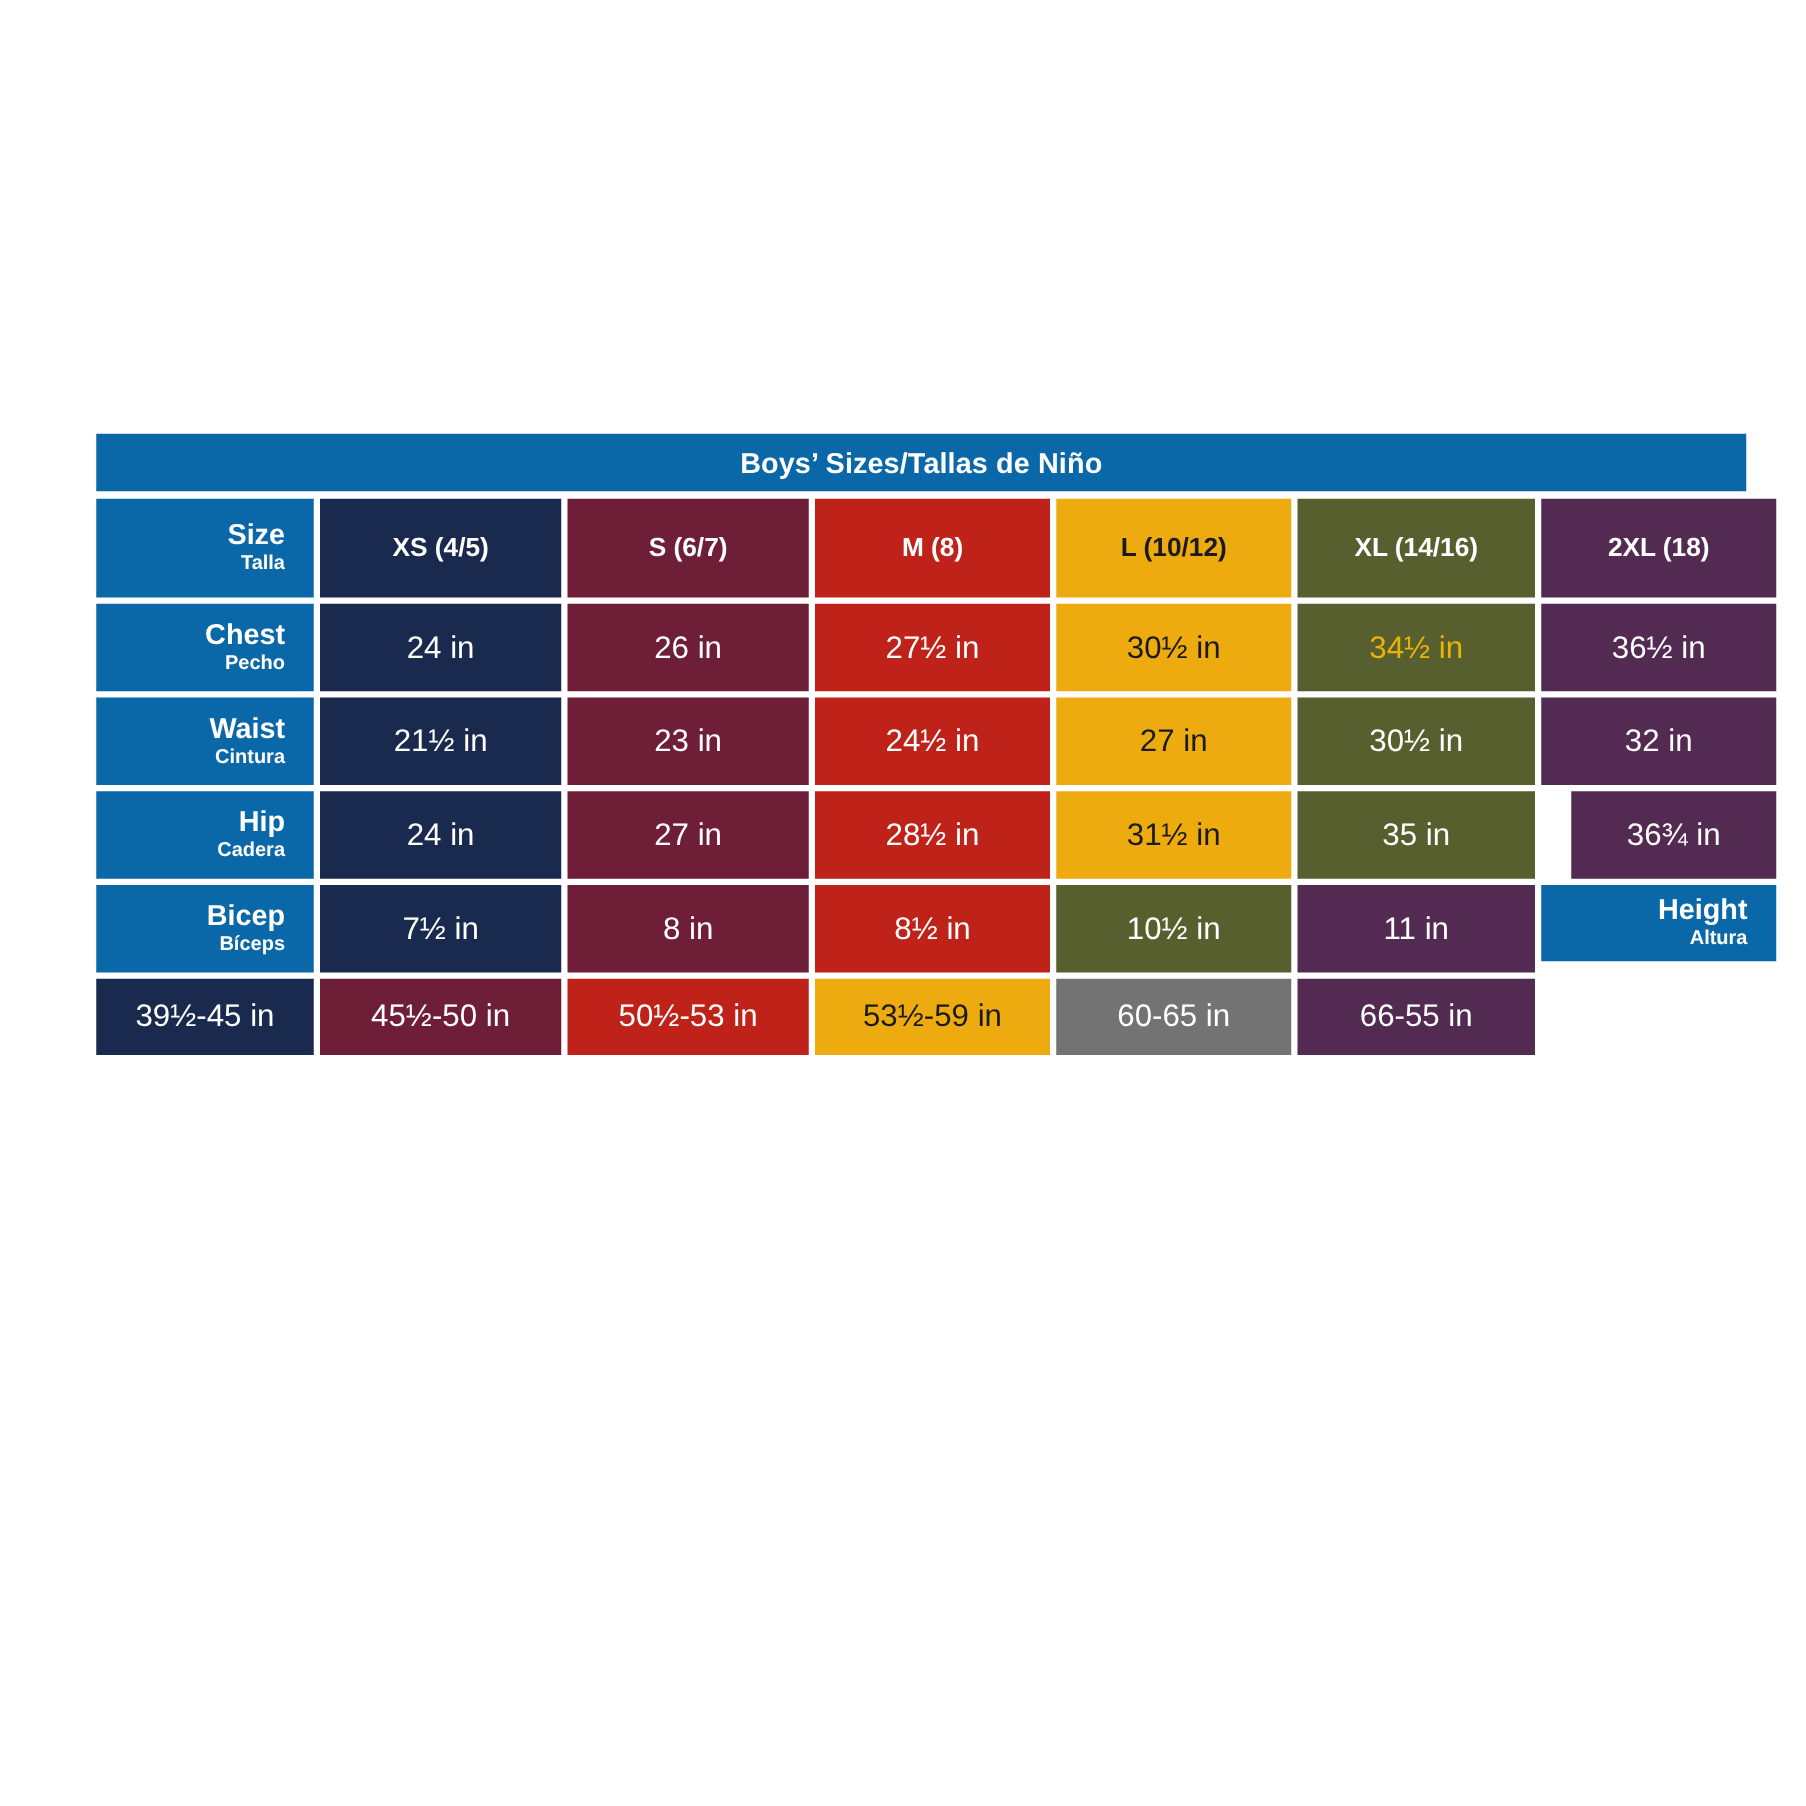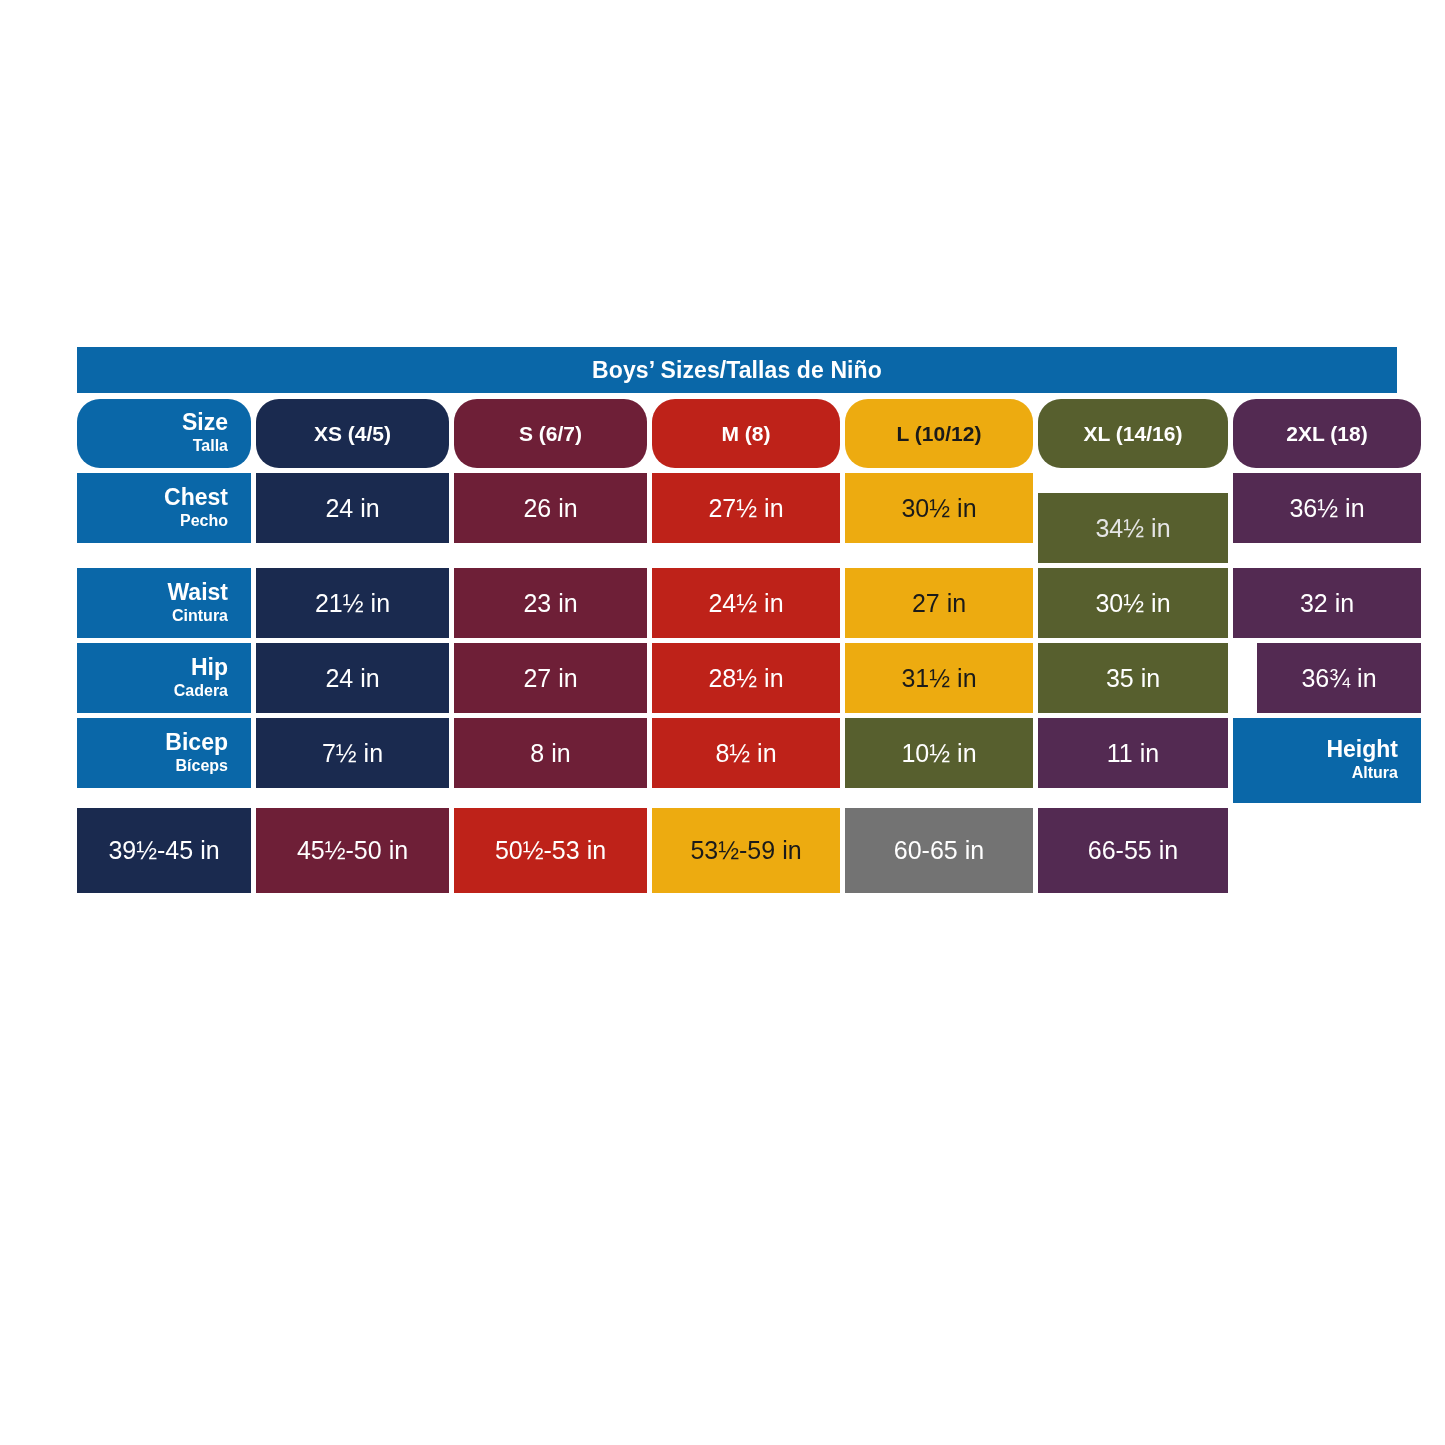--- a/index.html
+++ b/index.html
@@ -49,25 +49,25 @@
   }
 
   .cell {
     display: flex;
     align-items: center;
     justify-content: center;
     box-sizing: border-box;
   }
 
   
-  .row-head { height: 69px; border-radius: 23px; }
+  .row-head { height: 79px; }
   
   .row-data { height: 70px; }
   
-  .row-last { height: 85px; }
+  .row-last { height: 61px; }
 
   
   .label-cell {
     background: #0A67A8;
     flex-direction: column;
     align-items: flex-end;
     justify-content: center;
     padding-right: 23px;
     color: #ffffff;
   }
@@ -118,21 +118,21 @@
       <div class="cell size-cell row-head" style="background: rgb(87, 95, 46); color: rgb(255, 255, 255);">XL (14/16)</div>
       <div class="cell size-cell row-head" style="background: rgb(83, 42, 82); color: rgb(255, 255, 255);">2XL (18)</div>
       <div class="cell label-cell row-data" style="background: rgb(10, 103, 168);">
         <div class="label-en">Chest</div>
         <div class="label-es">Pecho</div>
       </div>
       <div class="cell value-cell row-data" style="background: rgb(26, 42, 79); color: rgb(255, 255, 255);">24 in</div>
       <div class="cell value-cell row-data" style="background: rgb(110, 31, 55); color: rgb(255, 255, 255);">26 in</div>
       <div class="cell value-cell row-data" style="background: rgb(190, 34, 25); color: rgb(255, 255, 255);">27½ in</div>
       <div class="cell value-cell row-data" style="background: rgb(237, 171, 16); color: rgb(26, 26, 26);">30½ in</div>
-      <div class="cell value-cell row-data" style="background: rgb(87, 95, 46); color: #e5e5e5; margin-top: 20px;">34½ in</div>
+      <div class="cell value-cell row-data" style="background: rgb(87, 95, 46); color: #eab308;">34½ in</div>
       <div class="cell value-cell row-data" style="background: rgb(83, 42, 82); color: rgb(255, 255, 255);">36½ in</div>
       <div class="cell label-cell row-data" style="background: rgb(10, 103, 168);">
         <div class="label-en">Waist</div>
         <div class="label-es">Cintura</div>
       </div>
       <div class="cell value-cell row-data" style="background: rgb(26, 42, 79); color: rgb(255, 255, 255);">21½ in</div>
       <div class="cell value-cell row-data" style="background: rgb(110, 31, 55); color: rgb(255, 255, 255);">23 in</div>
       <div class="cell value-cell row-data" style="background: rgb(190, 34, 25); color: rgb(255, 255, 255);">24½ in</div>
       <div class="cell value-cell row-data" style="background: rgb(237, 171, 16); color: rgb(26, 26, 26);">27 in</div>
       <div class="cell value-cell row-data" style="background: rgb(87, 95, 46); color: rgb(255, 255, 255);">30½ in</div>

